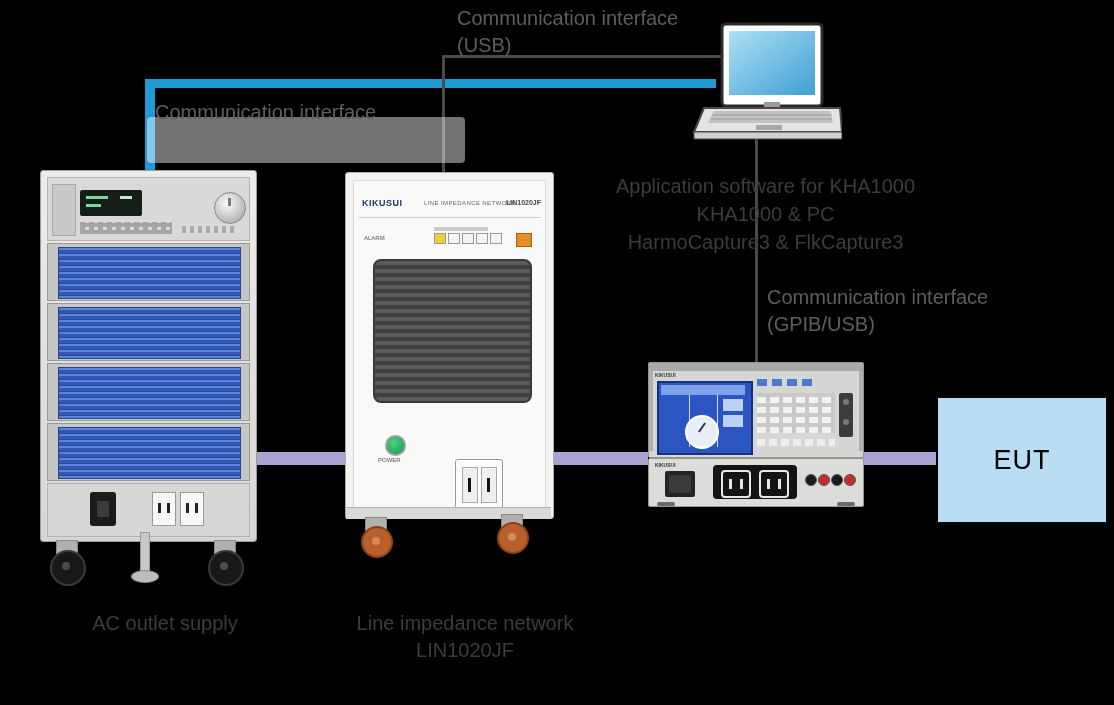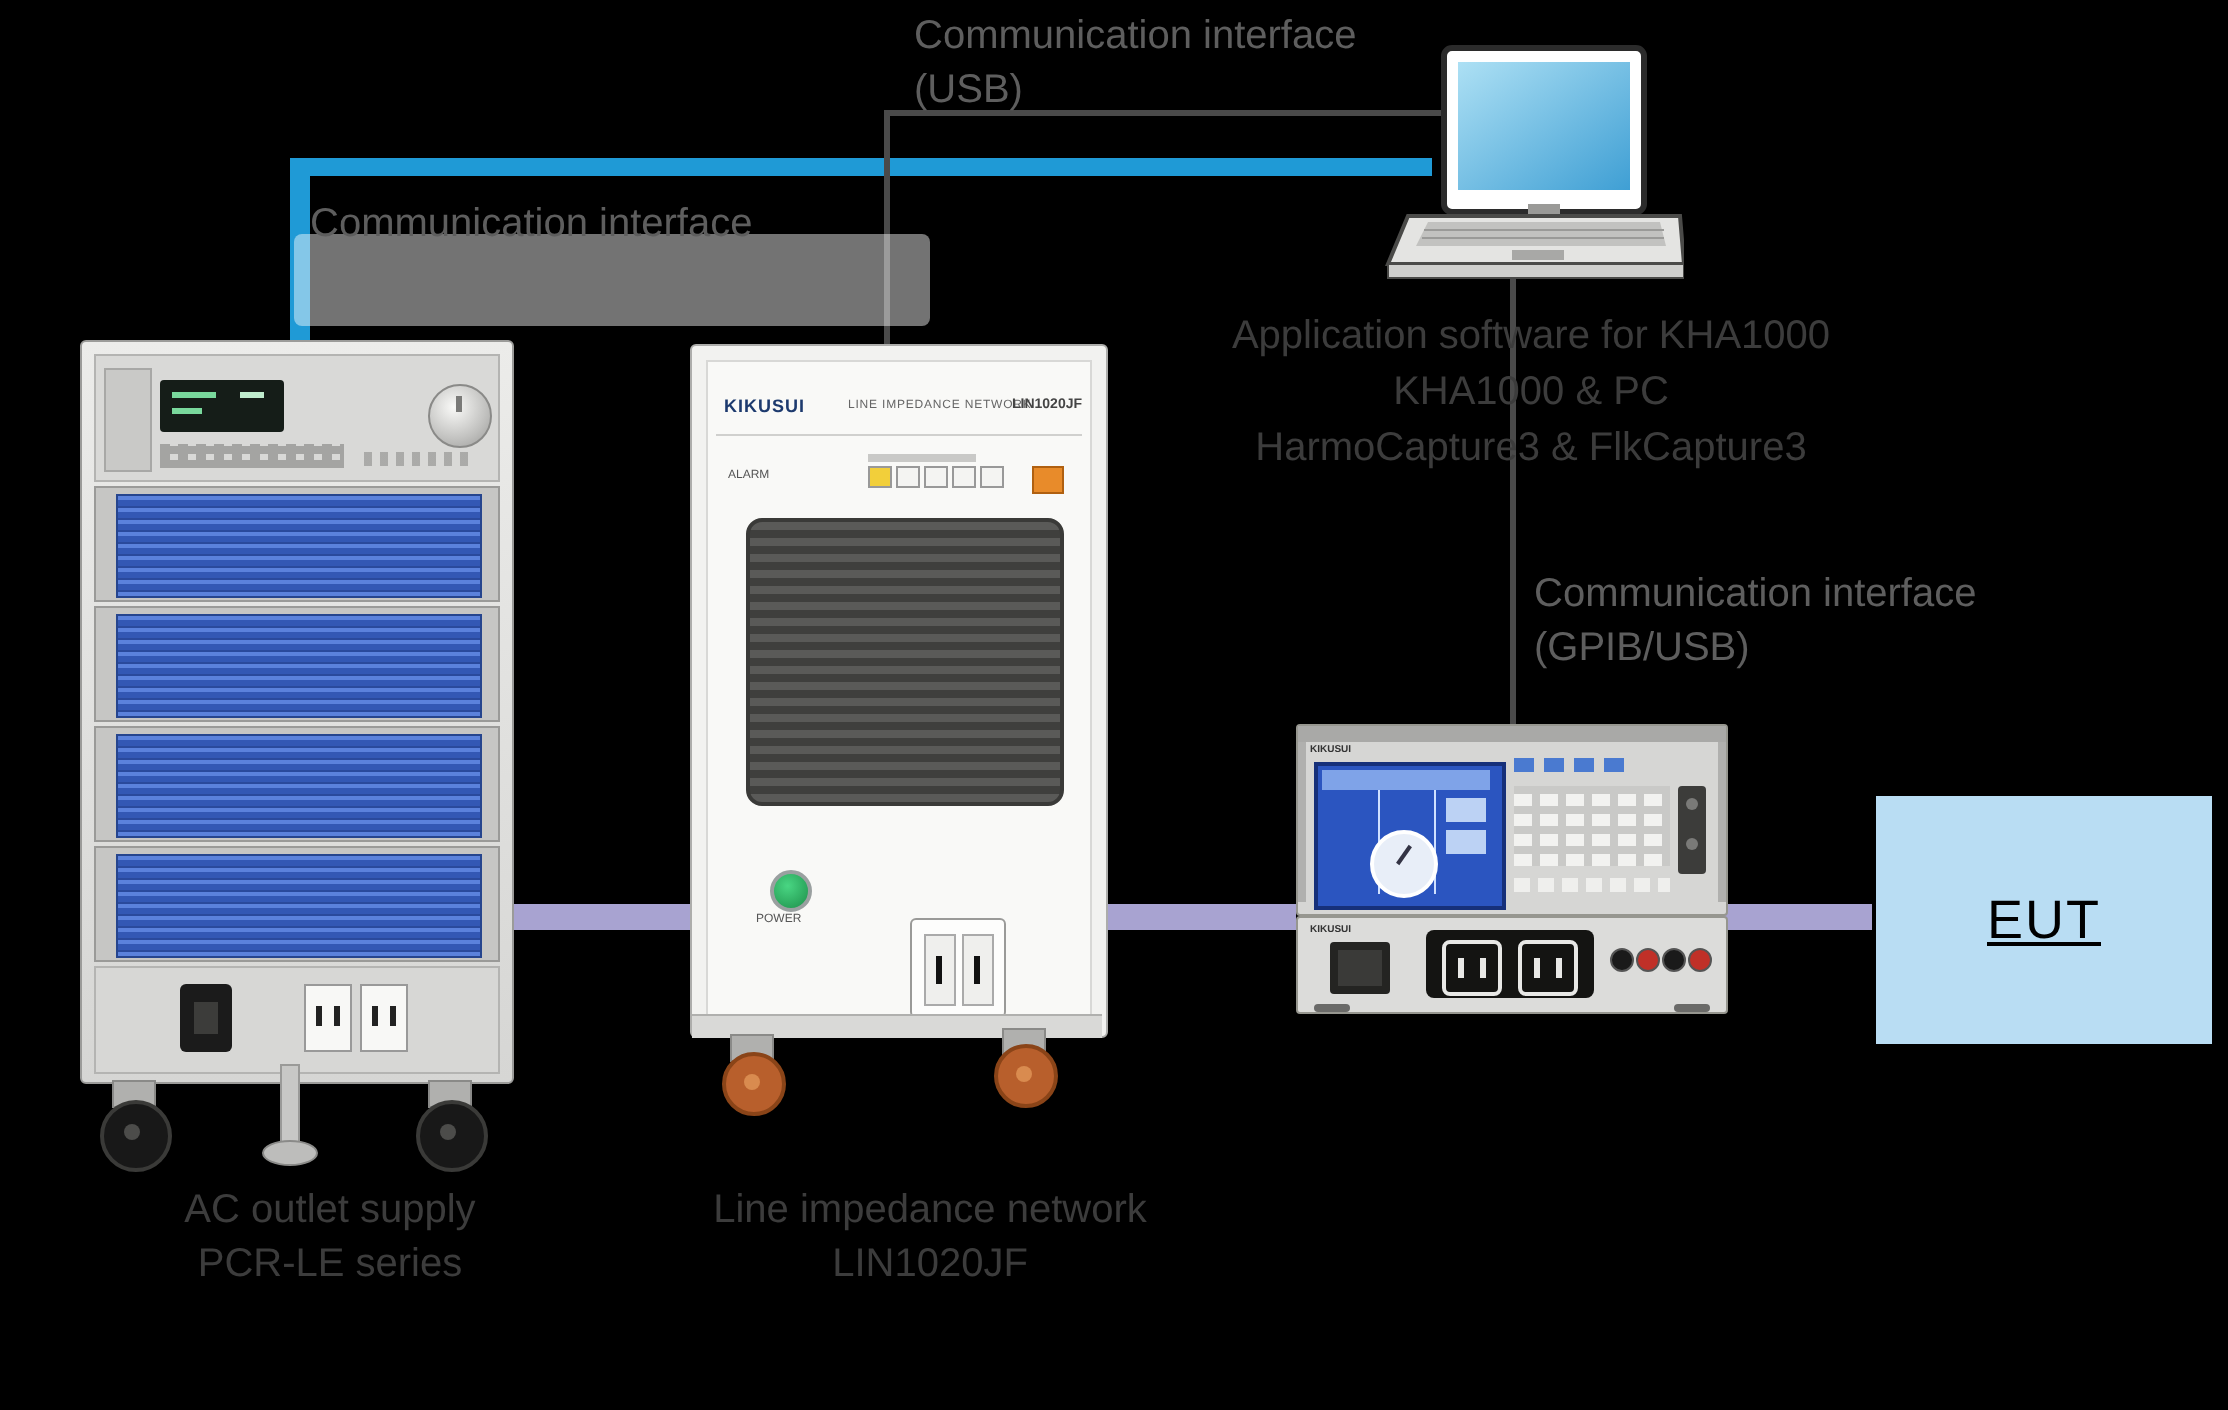--- a/index.html
+++ b/index.html
@@ -1,21 +1,21 @@
 <!DOCTYPE html>
 <html><head>
 <meta charset="utf-8">
 <style>
   html,body{margin:0;padding:0;background:#000;}
   #stage{position:relative;width:1114px;height:705px;background:#000;overflow:hidden;
          font-family:"Liberation Sans",sans-serif;}
   .abs{position:absolute;}
   .lbl{font-size:20px;line-height:27px;white-space:nowrap;}
   .lbl-gray{color:#5e5e5e;}
-  .lbl-dark{color:#3c3c3c;}
+  .lbl-dark{color:#3c3c3c;margin-top:18px;}
   .ctr{text-align:center;}
   
   .line{position:absolute;}
   
   .pcr-body{position:absolute;left:0;top:0;width:215px;height:370px;
             background:linear-gradient(180deg,#ececea,#d6d6d4);border:1px solid #9b9b99;border-radius:3px;}
   .pcr-top{position:absolute;left:6px;top:6px;width:201px;height:62px;background:#d9d9d7;border:1px solid #b4b4b2;}
   .pcr-module{position:absolute;left:4px;top:6px;width:22px;height:50px;background:#c9c9c7;border:1px solid #a8a8a6;}
   .pcr-display{position:absolute;left:32px;top:12px;width:62px;height:26px;background:#151d18;border-radius:2px;}
   .pcr-display .g1{position:absolute;left:6px;top:6px;width:22px;height:3px;background:#79d89c;}
@@ -95,21 +95,21 @@
   .ot-logo{position:absolute;left:6px;top:3px;font-size:5px;color:#333;font-weight:bold;}
   .ot-conn{position:absolute;left:16px;top:12px;width:30px;height:26px;background:#242422;border-radius:2px;}
   .ot-conn:after{content:"";position:absolute;left:4px;top:4px;width:22px;height:18px;background:#3a3a38;}
   .ot-panel{position:absolute;left:64px;top:6px;width:84px;height:34px;background:#141412;border-radius:4px;}
   .ot-sock{position:absolute;top:5px;width:26px;height:24px;border:2px solid #e8e8e6;border-radius:4px;background:#141412;}
   .ot-sock:before,.ot-sock:after{content:"";position:absolute;top:7px;width:3px;height:10px;background:#e8e8e6;}
   .ot-sock:before{left:6px;} .ot-sock:after{right:6px;}
   .ot-post{position:absolute;top:15px;width:10px;height:10px;border-radius:50%;border:1px solid #555;}
   .ot-foot{position:absolute;top:43px;width:18px;height:4px;background:#6a6a68;border-radius:2px;}
   
-  .eut-box{position:absolute;left:936px;top:396px;width:168px;height:124px;background:#b9ddf3;border:2px solid #000;text-decoration:underline;}
+  .eut-box{position:absolute;left:936px;top:396px;width:168px;height:124px;background:#b9ddf3;border:2px solid #000;}
   .eut-box span{display:block;text-align:center;line-height:124px;font-size:27px;color:#000;letter-spacing:1px;}
   .glowbox{position:absolute;left:147px;top:117px;width:318px;height:46px;background:rgba(255,255,255,.45);border-radius:4px;}
 </style>
 </head>
 <body>
 
 <div id="stage">
 
   <div class="line" style="left:150px;top:79px;width:566px;height:9px;background:#1f9ad6;z-index:1;"></div>
   <div class="line" style="left:145px;top:79px;width:10px;height:93px;background:#1f9ad6;z-index:1;"></div>
@@ -137,21 +137,20 @@
   </div>
 
   <div class="abs lbl lbl-dark ctr" style="left:563px;top:154px;width:405px;line-height:28px;z-index:3;">
     <div>Application software for KHA1000</div>
     <div>KHA1000 &amp; PC</div>
     <div>HarmoCapture3 &amp; FlkCapture3</div>
   </div>
 
   <div class="abs lbl lbl-dark ctr" style="left:40px;top:592px;width:250px;z-index:3;">
     <div>AC outlet supply</div>
-    <div>PCR-LE series</div>
   </div>
 
   <div class="abs lbl lbl-dark ctr" style="left:330px;top:592px;width:270px;z-index:3;">
     <div>Line impedance network</div>
     <div>LIN1020JF</div>
   </div>
 
 
 
   <div class="abs" style="left:40px;top:170px;width:215px;height:418px;z-index:2;">

